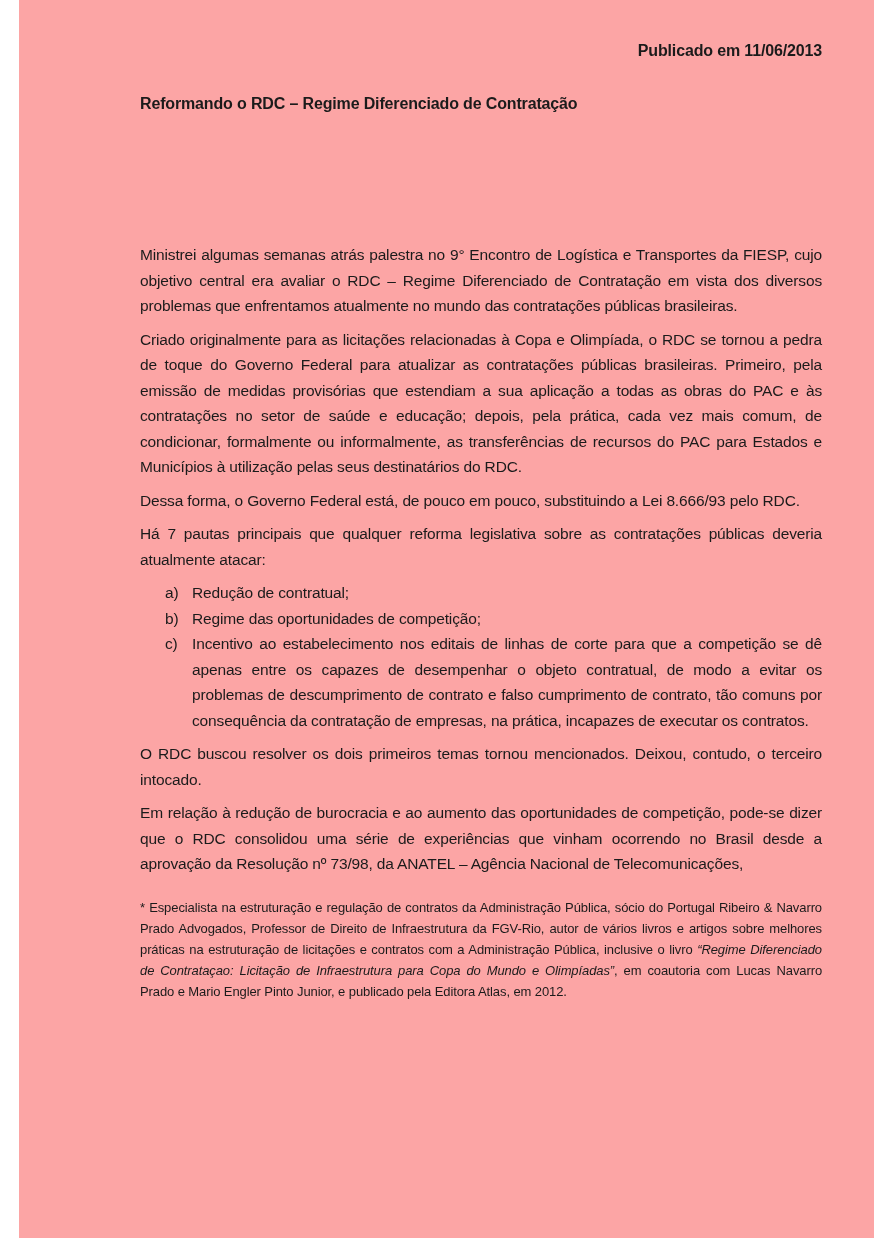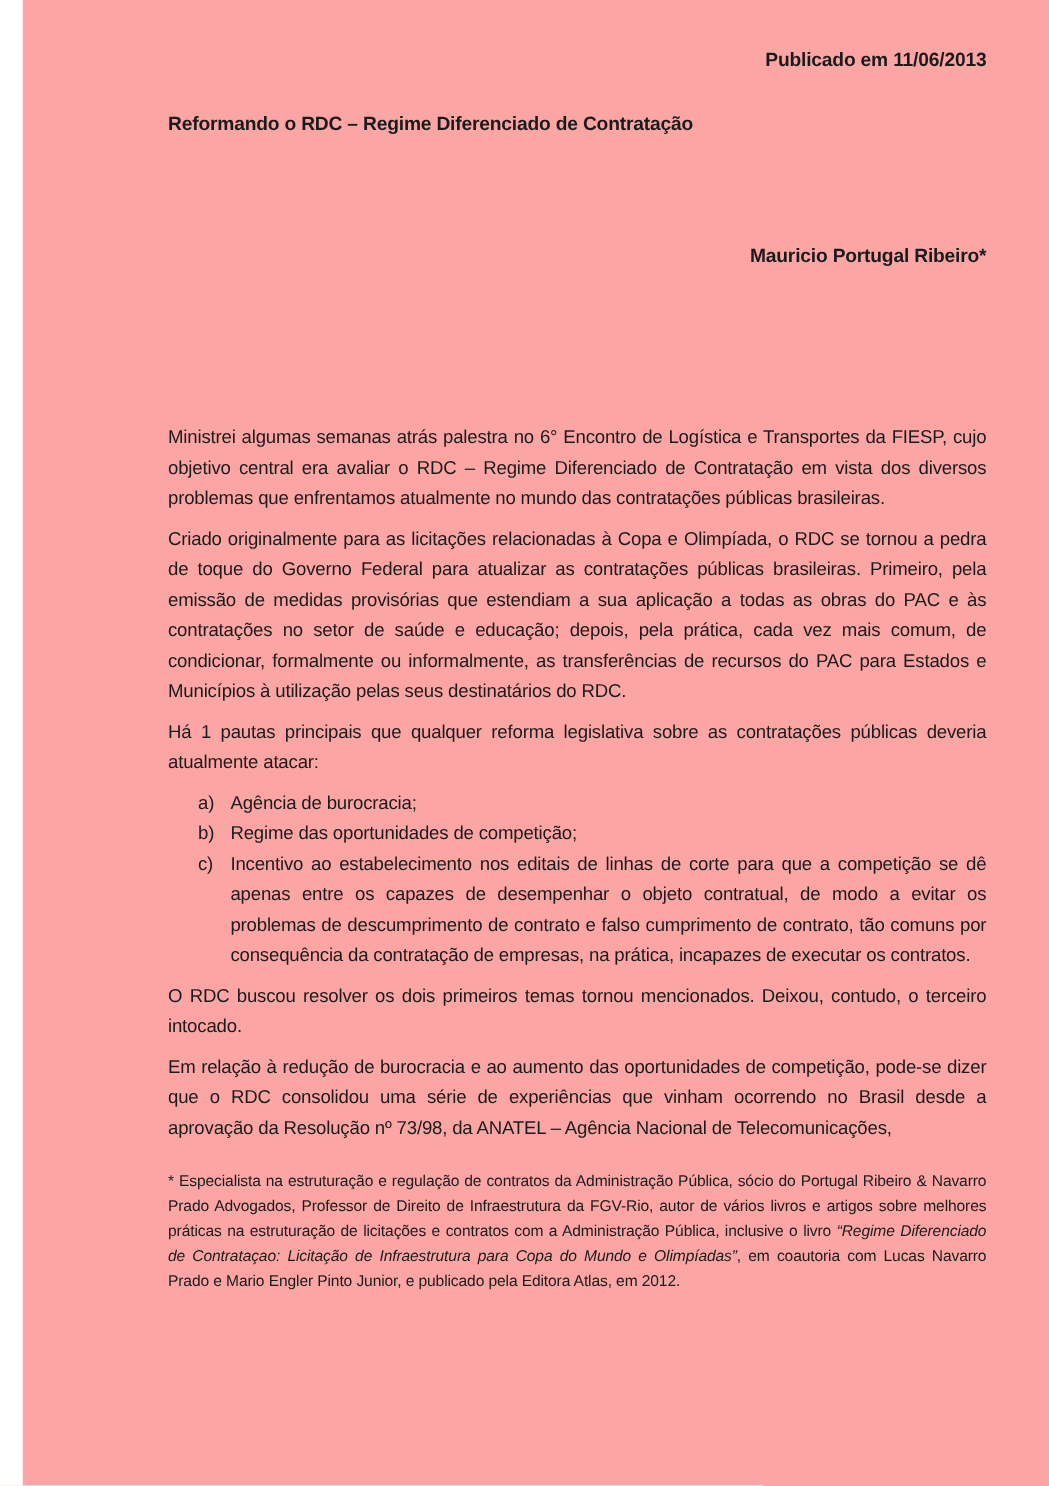--- a/index.html
+++ b/index.html
@@ -83,35 +83,35 @@
 </style>
 </head>
 <body>
 
 <div class="page">
 
   <div class="published">Publicado em 11/06/2013</div>
 
   <div class="doc-title">Reformando o RDC – Regime Diferenciado de Contratação</div>
 
-  <div class="author">Mauricio Portugal Ribeiro*</div>
 
   <div class="content">
 
-    <p>Ministrei algumas semanas atrás palestra no 6° Encontro de Logística e Transportes da FIESP, cujo objetivo central era avaliar o RDC – Regime Diferenciado de Contratação em vista dos diversos problemas que enfrentamos atualmente no mundo das contratações públicas brasileiras.</p>
+    <p>Ministrei algumas semanas atrás palestra no 9° Encontro de Logística e Transportes da FIESP, cujo objetivo central era avaliar o RDC – Regime Diferenciado de Contratação em vista dos diversos problemas que enfrentamos atualmente no mundo das contratações públicas brasileiras.</p>
 
     <p>Criado originalmente para as licitações relacionadas à Copa e Olimpíada, o RDC se tornou a pedra de toque do Governo Federal para atualizar as contratações públicas brasileiras. Primeiro, pela emissão de medidas provisórias que estendiam a sua aplicação a todas as obras do PAC e às contratações no setor de saúde e educação; depois, pela prática, cada vez mais comum, de condicionar, formalmente ou informalmente, as transferências de recursos do PAC para Estados e Municípios à utilização pelas seus destinatários do RDC.</p>
 
+    <p>Dessa forma, o Governo Federal está, de pouco em pouco, substituindo a Lei 8.666/93 pelo RDC.</p>
 
-    <p>Há 1 pautas principais que qualquer reforma legislativa sobre as contratações públicas deveria atualmente atacar:</p>
+    <p>Há 7 pautas principais que qualquer reforma legislativa sobre as contratações públicas deveria atualmente atacar:</p>
 
     <div class="alpha-list">
       <div class="li">
         <span class="marker">a)</span>
-        <span class="li-text">Agência de burocracia;</span>
+        <span class="li-text">Redução de contratual;</span>
       </div>
       <div class="li">
         <span class="marker">b)</span>
         <span class="li-text">Regime das oportunidades de competição;</span>
       </div>
       <div class="li">
         <span class="marker">c)</span>
         <span class="li-text">Incentivo ao estabelecimento nos editais de linhas de corte para que a competição se dê apenas entre os capazes de desempenhar o objeto contratual, de modo a evitar os problemas de descumprimento de contrato e falso cumprimento de contrato, tão comuns por consequência da contratação de empresas, na prática, incapazes de executar os contratos.</span>
       </div>
     </div>

